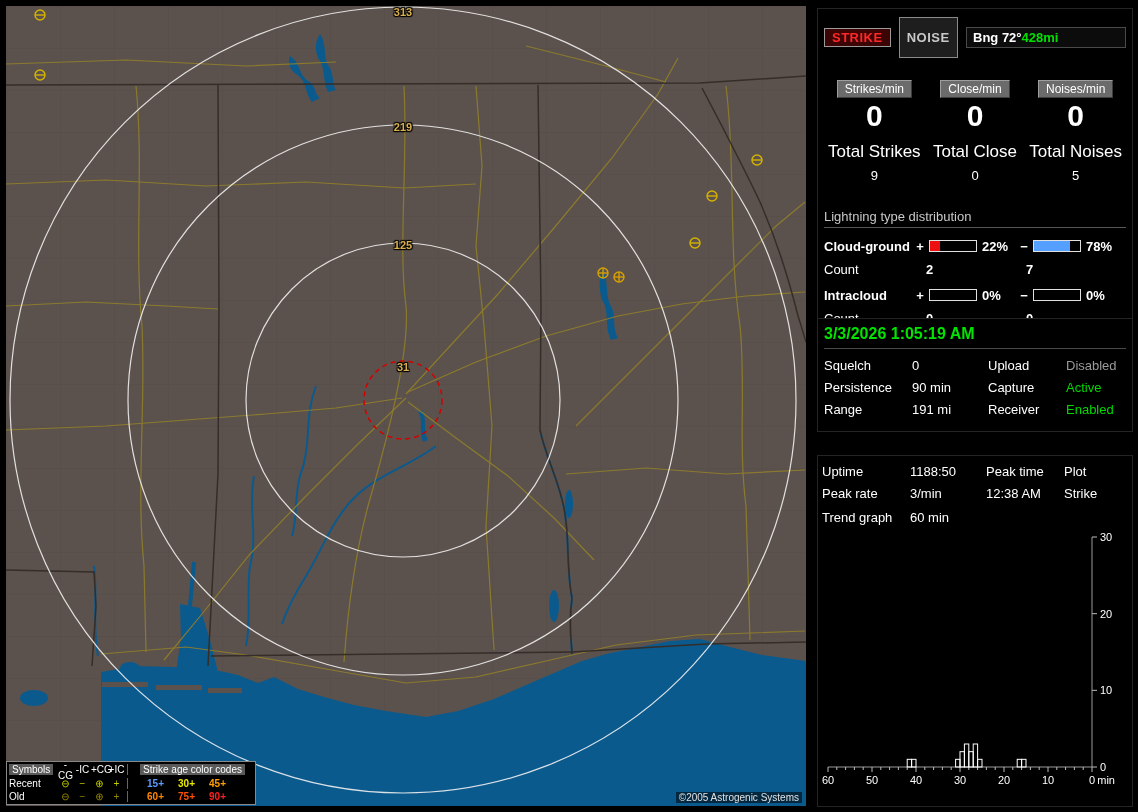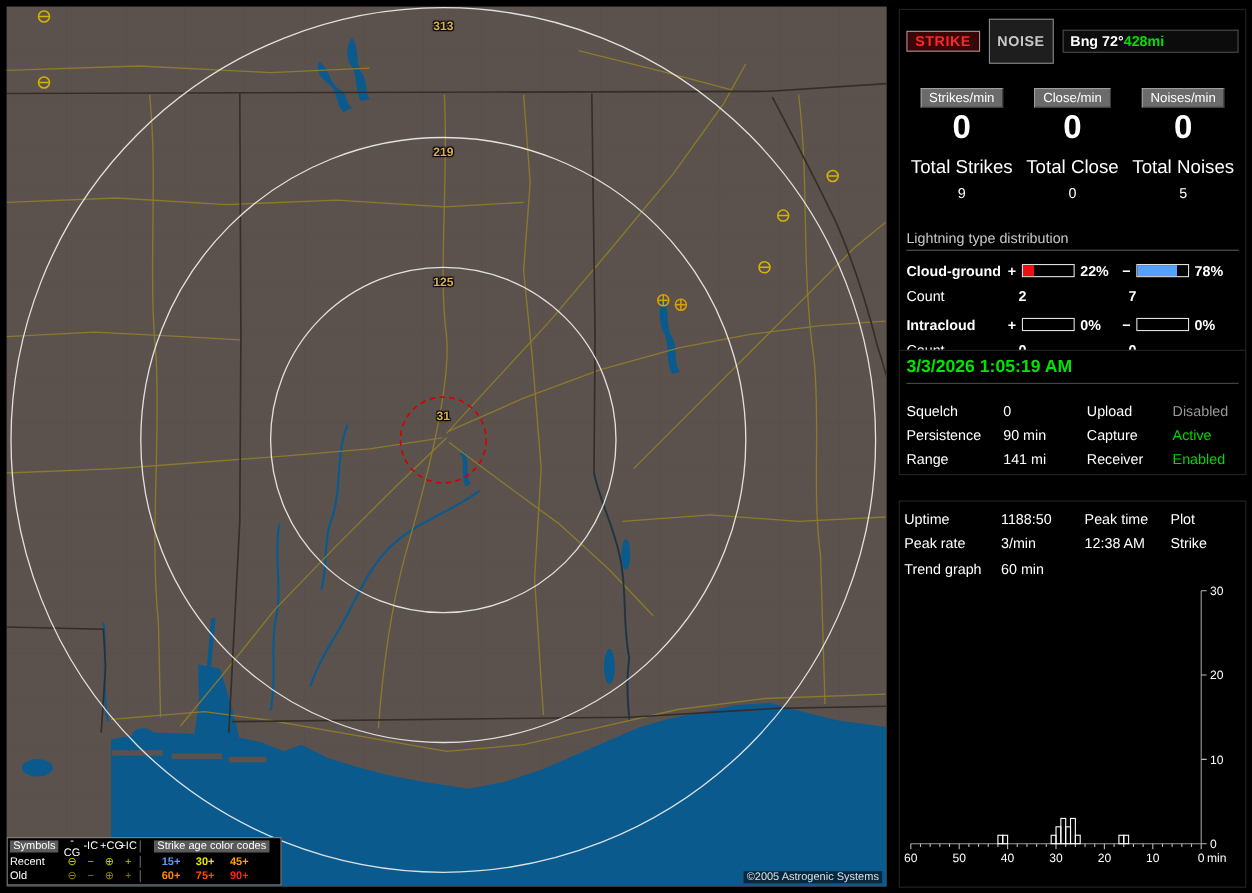--- a/index.html
+++ b/index.html
@@ -1,21 +1,21 @@
 <!DOCTYPE html>
 <html><head>
 <meta charset="utf-8">
 <style>
   html,body{margin:0;padding:0;background:#000;}
   body{width:1138px;height:812px;position:relative;font-family:"Liberation Sans",sans-serif;overflow:hidden;}
   
   .map{position:absolute;left:6px;top:6px;width:800px;height:800px;background:#5c524d;overflow:hidden;}
   .map svg{position:absolute;left:0;top:0;}
   .ring-label{position:absolute;width:44px;text-align:center;font-size:11px;font-weight:bold;color:#d8b050;
-    text-shadow:1px 1px 1px #000,-1px -1px 1px #000,1px -1px 1px #000,-1px 1px 1px #000;margin-top:12px;}
+    text-shadow:1px 1px 1px #000,-1px -1px 1px #000,1px -1px 1px #000,-1px 1px 1px #000;}
   .copyright{position:absolute;right:4px;bottom:3px;font-size:10px;color:#e0e0e0;background:rgba(0,0,0,.55);padding:0 3px;}
   
   .legend{position:absolute;left:0;top:755px;width:250px;height:44px;background:#000;border:1px solid #888;
     box-sizing:border-box;font-size:10px;color:#fff;display:flex;flex-direction:column;justify-content:space-evenly;padding:1px 2px;}
   .legend-row{display:flex;align-items:center;height:13px;}
   .lg-c1{width:48px;}
   .lg-chip{background:#5a5a5a;color:#fff;padding:0 3px;display:inline-block;}
   .lg-sym{width:17px;text-align:center;}
   .age-block{display:flex;border-left:1px solid #666;margin-left:2px;padding-left:12px;}
   .lg-age{width:31px;text-align:center;font-weight:bold;}
@@ -40,21 +40,21 @@
   .dist-row{display:flex;align-items:center;margin-top:11px;height:14px;}
   .dist-label{width:90px;font-weight:bold;}
   .dist-sign{width:12px;font-weight:bold;text-align:center;}
   .dist-bar{width:46px;height:10px;border:1px solid #e0e0e0;background:#000;margin:0 3px;display:inline-block;}
   .dist-fill{display:block;height:100%;width:0;}
   .dist-pct{width:36px;font-weight:bold;margin-left:2px;}
   .count-row{display:flex;margin-top:9px;}
   .count-label{width:102px;}
   .cnt{width:100px;font-weight:bold;}
   .datetime{color:#00e400;font-weight:bold;font-size:16px;padding-bottom:5px;border-bottom:1px solid #4a4a4a;}
-  .grid4{display:grid;grid-template-columns:88px 76px 78px 1fr;row-gap:7px;margin-top:17px;}
+  .grid4{display:grid;grid-template-columns:88px 76px 78px 1fr;row-gap:7px;margin-top:9px;}
   .trend-row{display:flex;margin-top:9px;}
   .trend-row .t-label{width:88px;}
   #trend-svg{display:block;margin-top:4px;}
   #trend-svg text{font-family:"Liberation Sans",sans-serif;}
 </style>
 </head>
 <body>
 
 <div class="map">
   <svg width="800" height="800" viewBox="0 0 800 800">
@@ -279,21 +279,21 @@
       <span>0</span>
       <span>Upload</span>
       <span style="color: rgb(154, 154, 154);">Disabled</span>
 
       <span>Persistence</span>
       <span>90 min</span>
       <span>Capture</span>
       <span style="color: rgb(0, 216, 0);">Active</span>
 
       <span>Range</span>
-      <span>141 mi</span>
+      <span>191 mi</span>
       <span>Receiver</span>
       <span style="color: rgb(0, 216, 0);">Enabled</span>
     </div>
   </section>
 
   <section class="panel p3">
     <div class="grid4" style="margin-top:2px;">
       <span>Uptime</span>
       <span>1188:50</span>
       <span>Peak time</span>

